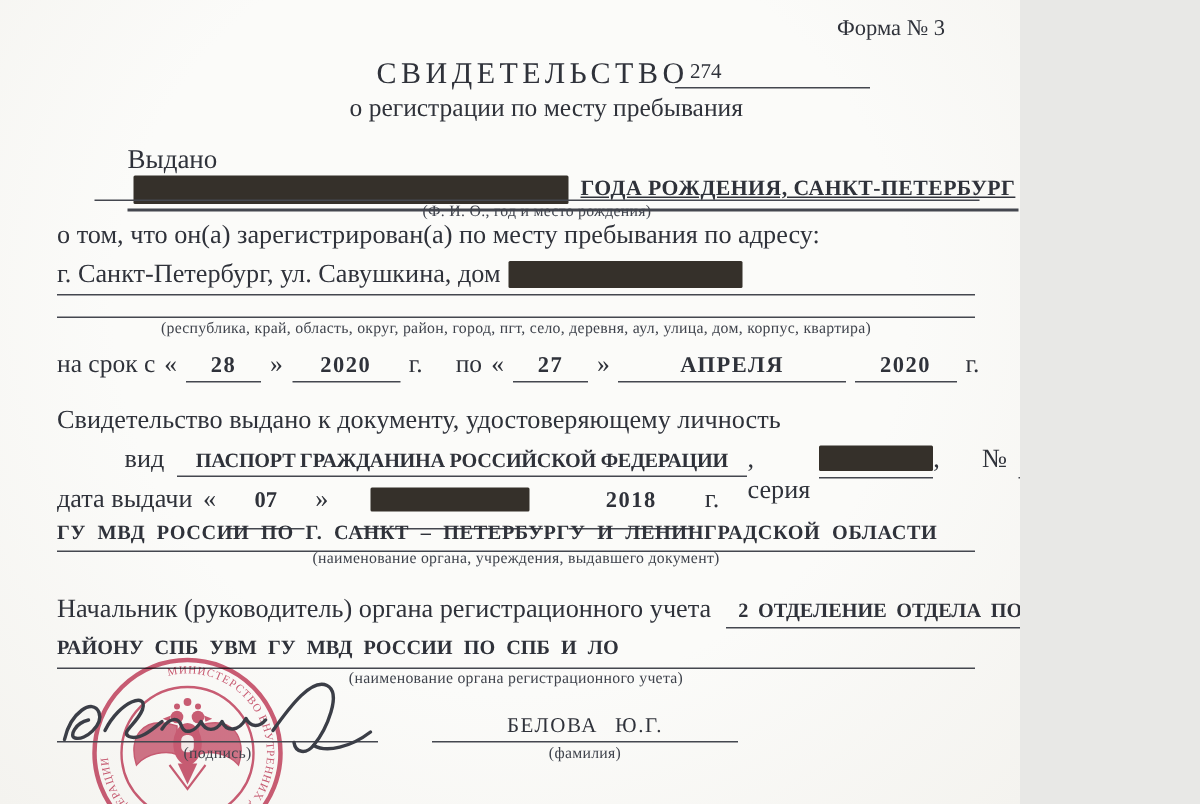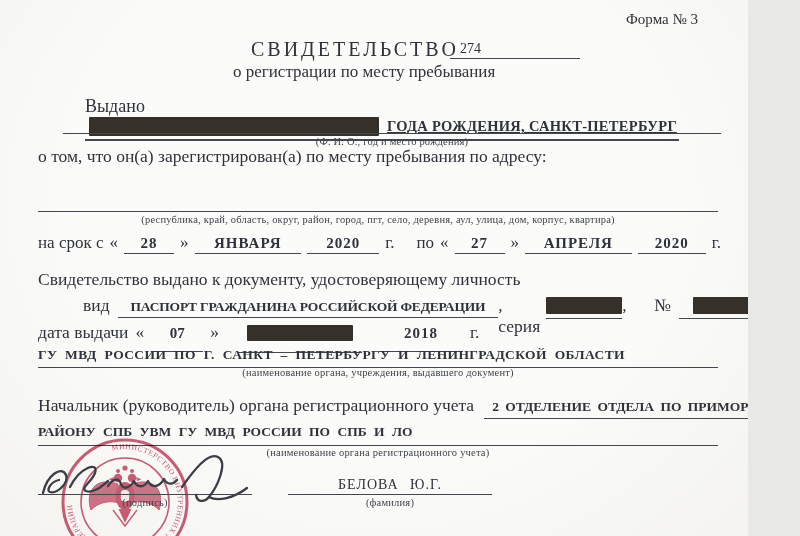--- a/index.html
+++ b/index.html
@@ -1,21 +1,21 @@
 <!DOCTYPE html>
 <html><head>
 <meta charset="utf-8">
 <style>
   :root{
     --paper:#fafaf8; --ink:#2f323a; --line:#44474f; --redact:#35302a; --stamp:#c9506b;
   }
   html,body{margin:0;padding:0;}
   body{width:800px;height:536px;overflow:hidden;background:#e8e8e6;}
   .page{
-    position:relative;width:748px;height:536px;overflow:hidden;
+    position:relative;width:680px;height:536px;overflow:hidden;
     background:radial-gradient(ellipse at 50% 38%, #fbfbf9 55%, #f4f3ef 100%);
     font-family:"Liberation Serif","DejaVu Serif",serif;color:var(--ink);
   }
   .abs{position:absolute;}
   .cap{font-size:10.5px;color:#3f434c;text-align:center;letter-spacing:0.2px;}
   .u{border-bottom:1.6px solid var(--line);}
   .redact{display:inline-block;background:var(--redact);border-radius:1px;vertical-align:-3px;}
   .rowflex{display:flex;align-items:baseline;}
 
   .form-label{top:11px;right:50px;font-size:15px;}
@@ -92,29 +92,32 @@
     <span class="issued-fill">
       <span class="redact" style="width:290px;height:19px;"></span>
       <span class="issued-suffix">ГОДА РОЖДЕНИЯ, САНКТ-ПЕТЕРБУРГ</span>
     </span>
   </div>
   <div class="abs fio-line"></div>
   <div class="abs cap fio-caption">(Ф. И. О., год и место рождения)</div>
 
   <div class="abs para">о том, что он(а) зарегистрирован(а) по месту пребывания по адресу:</div>
 
+  <div class="abs rowflex addr-row">
+    <span class="addr-text">г. Санкт-Петербург, ул. Савушкина, дом</span>
+    <span class="redact" style="width:156px;height:18px;margin-left:5px;"></span>
+  </div>
   <div class="abs addr-blank"></div>
   <div class="abs cap addr-caption">(республика, край, область, округ, район, город, пгт, село, деревня, аул, улица, дом, корпус, квартира)</div>
 
   <div class="abs rowflex period-row">
     <span>на срок с</span>
     <span>«</span>
     <span class="u u-day">28</span>
     <span>»</span>
-    <span class="u u-month">ЯНВАРЯ</span>
     <span class="u u-year">2020</span>
     <span>г.</span>
     <span class="gap-po">по</span>
     <span>«</span>
     <span class="u u-day">27</span>
     <span>»</span>
     <span class="u u-month">АПРЕЛЯ</span>
     <span class="u u-year" style="width:68px;">2020</span>
     <span>г.</span>
   </div>

